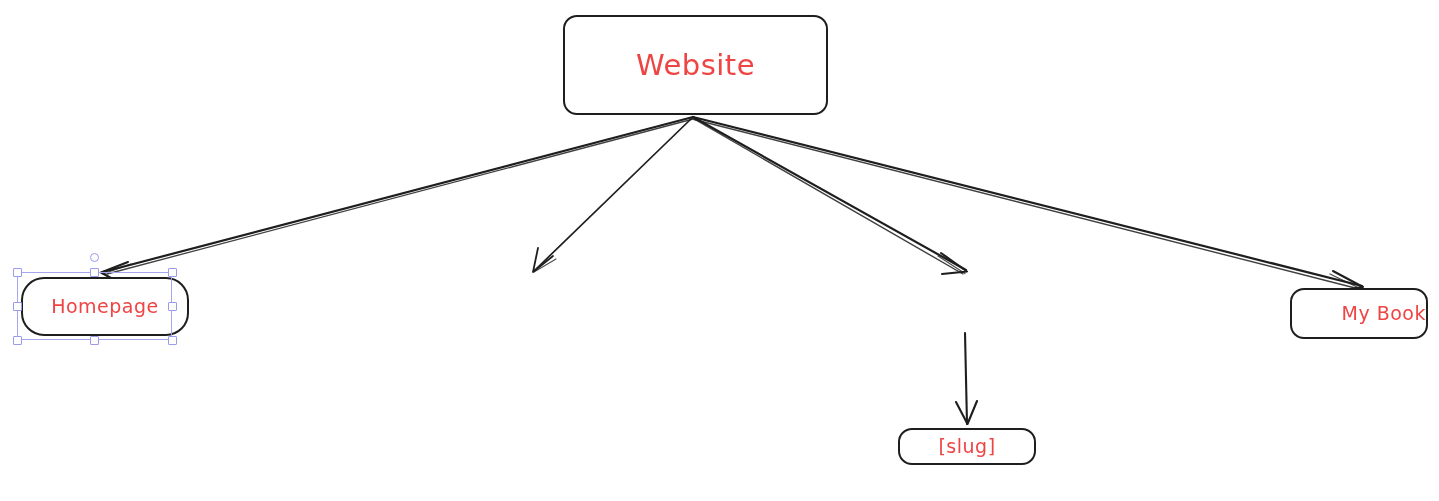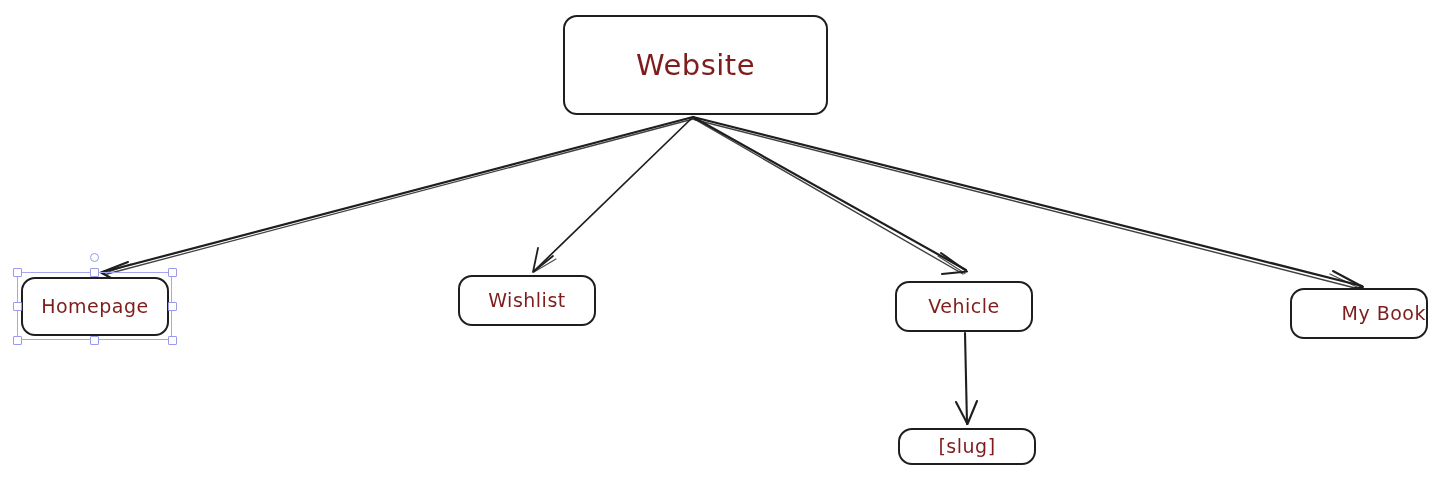--- a/index.html
+++ b/index.html
@@ -28,21 +28,21 @@
   }
   .node {
     position: absolute;
     box-sizing: border-box;
     background: #ffffff;
     border: 2px solid #1e1e1e;
     border-radius: 14px;
     display: flex;
     align-items: center;
     justify-content: center;
-    color: #7f1d1d;
+    color: #ef4444;
     font-family: "DejaVu Sans", sans-serif;
     letter-spacing: 0.5px;
     white-space: nowrap;
   }
   .node-label {
     display: block;
     line-height: 1;
   }
   .node.root {
     font-size: 29px;
@@ -113,31 +113,25 @@
     <g>
       <path d="M 965 333 L 967 424" fill="none" stroke="#1e1e1e" stroke-width="2.1" stroke-linecap="round"></path>
       <path d="M 956 402 L 967.5 424 L 977 401" fill="none" stroke="#1e1e1e" stroke-width="2.1" stroke-linecap="round" stroke-linejoin="round"></path>
     </g>
   </svg>
 
   <div class="node root" style="left:563px; top:15px; width:265px; height:100px;">
     <span class="node-label">Website</span>
   </div>
 
-  <div class="node child" style="left:21px; top:277px; width:148px; height:59px; border-width:2.5px;">
+  <div class="node child" style="left:21px; top:277px; width:168px; height:59px; border-width:2.5px;border-radius:23px;">
     <span class="node-label">Homepage</span>
   </div>
 
-  <div class="node child" style="left:458px; top:275px; width:138px; height:51px;">
-    <span class="node-label">Wishlist</span>
-  </div>
 
-  <div class="node child" style="left:895px; top:281px; width:138px; height:51px;">
-    <span class="node-label">Vehicle</span>
-  </div>
 
   <div class="node child" style="left:1290px; top:288px; width:138px; height:51px;justify-content:flex-end;">
     <span class="node-label">My Book</span>
   </div>
 
   <div class="node child" style="left:898px; top:428px; width:138px; height:37px;">
     <span class="node-label">[slug]</span>
   </div>
 
   <div id="selection" style="left:17px; top:272px; width:155px; height:68px;"></div>

